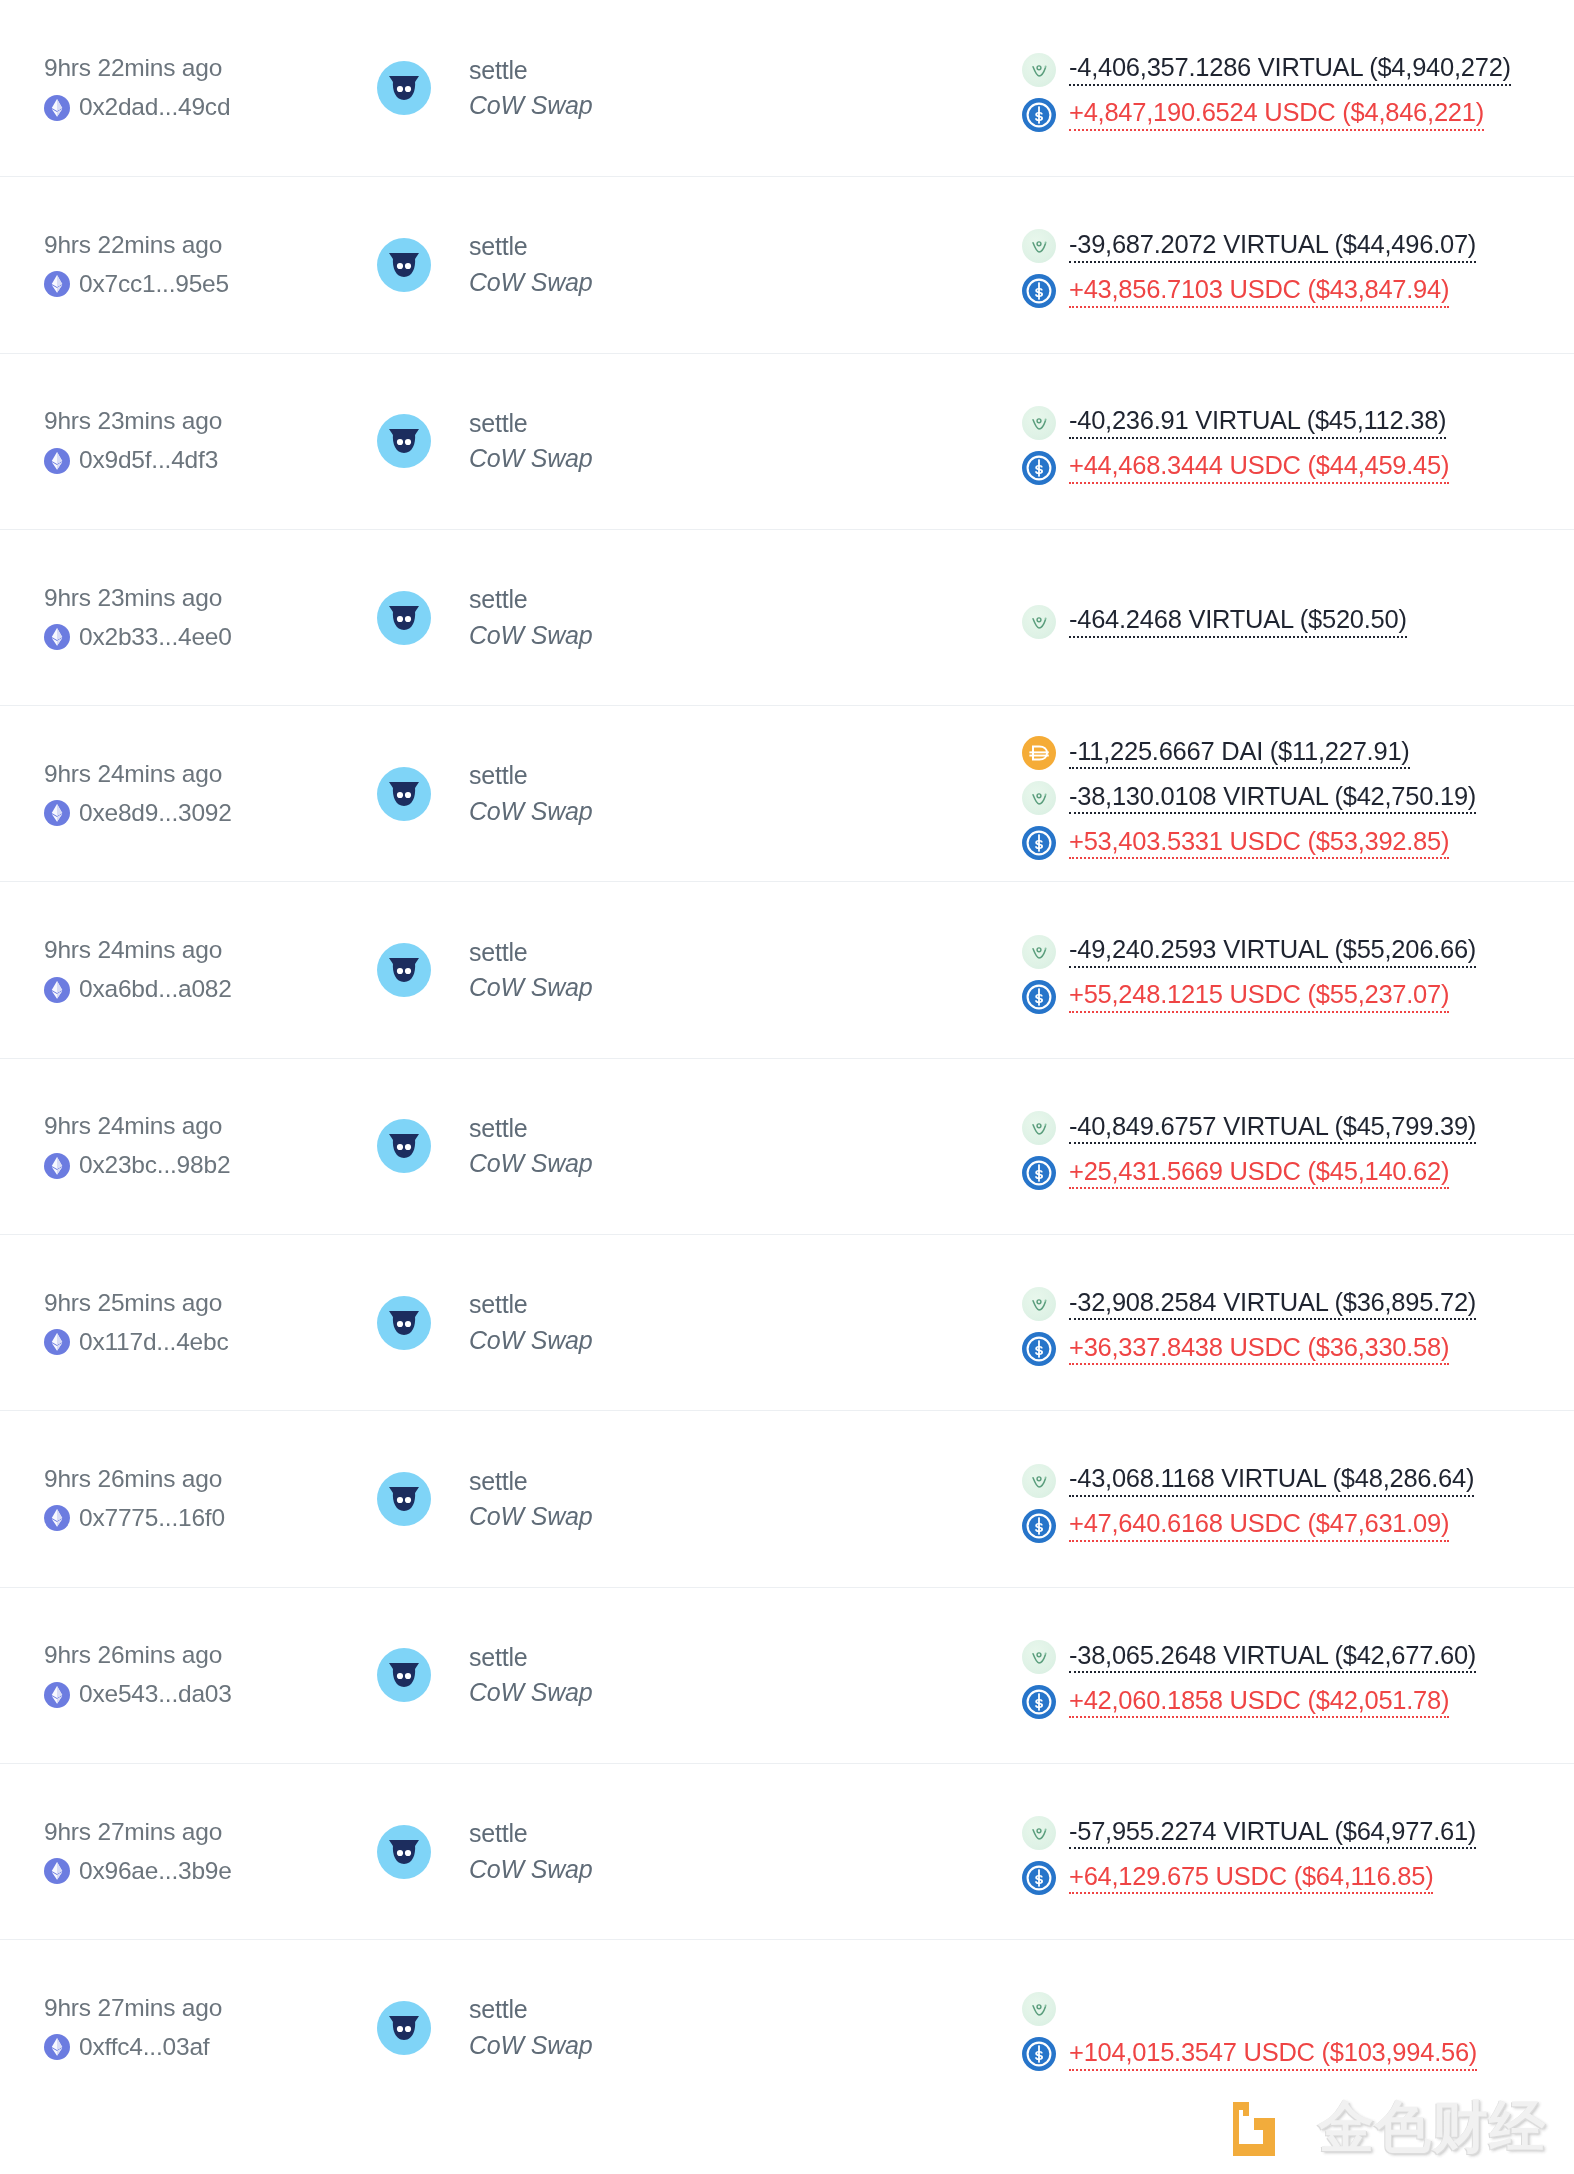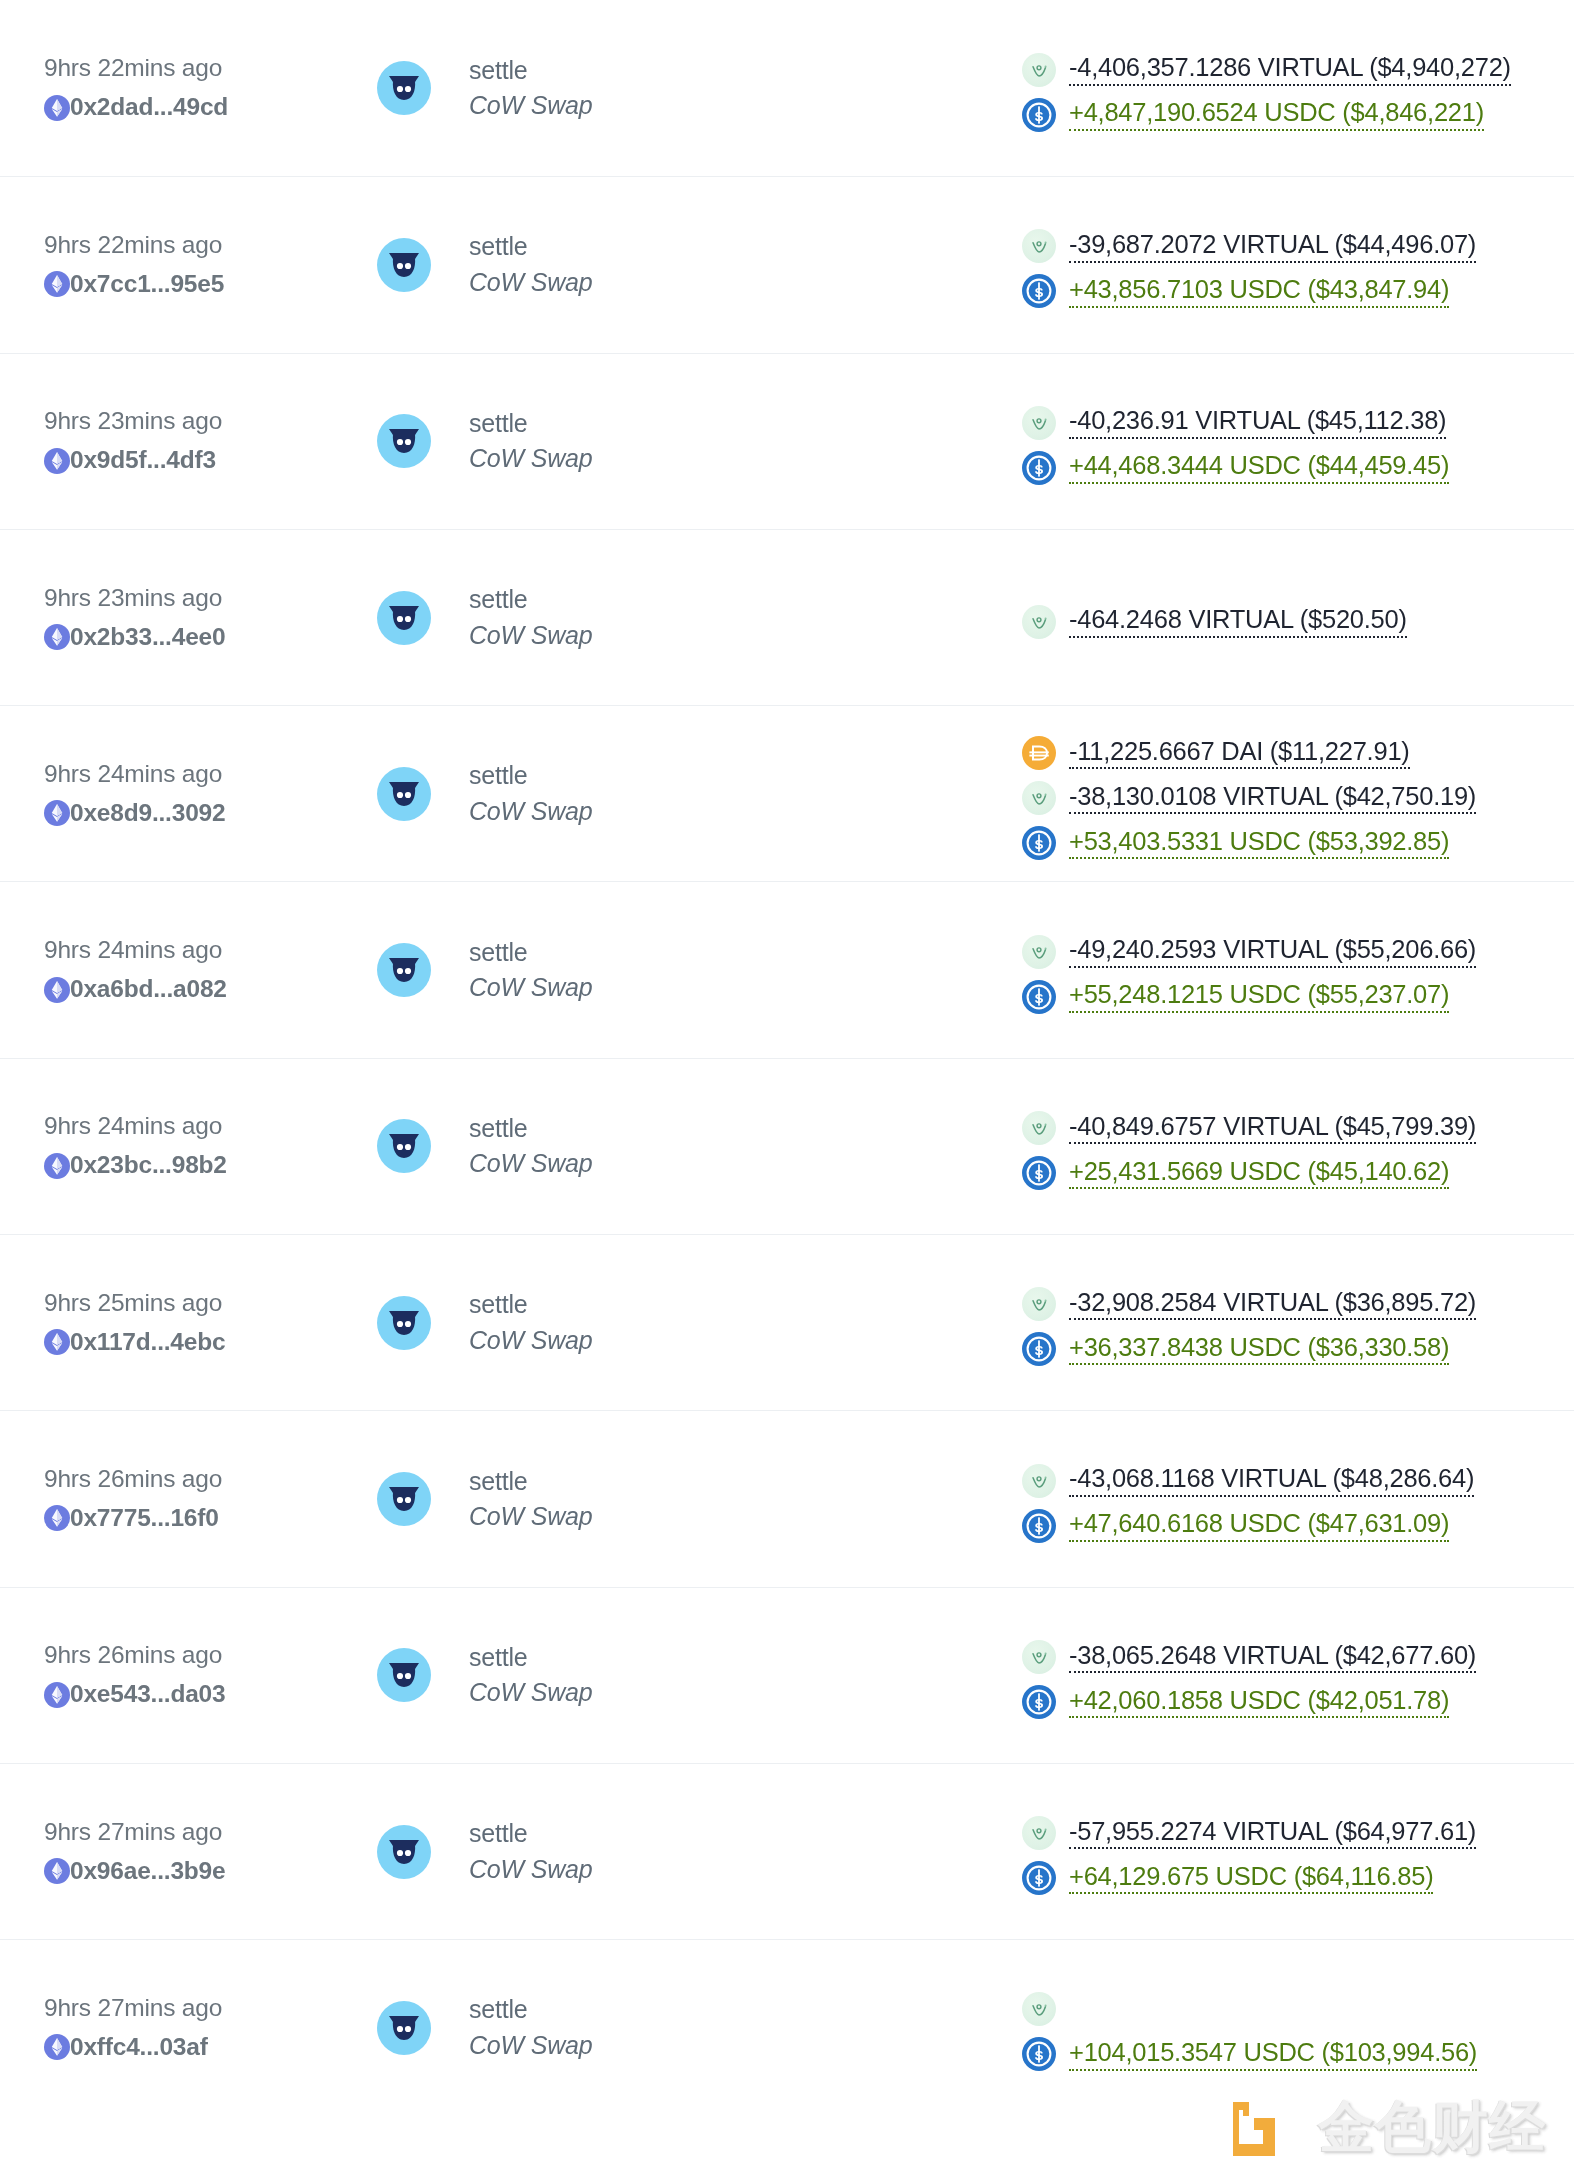--- a/index.html
+++ b/index.html
@@ -39,22 +39,22 @@
   .age-text {
     font-size: 24.5px;
     color: #6c757d;
     letter-spacing: -0.2px;
     line-height: 1.1;
     white-space: nowrap;
   }
   .hash-line {
     display: flex;
     align-items: center;
+    gap: 9px;
     white-space: nowrap;
-    font-weight: bold;
   }
   .eth-badge {
     width: 26px; height: 26px;
     flex: 0 0 26px;
     border-radius: 50%;
     background: #6c7ce0;
     display: flex; align-items: center; justify-content: center;
   }
   .eth-badge svg { width: 14px; height: 18px; display: block; }
   .hash-text {
@@ -129,21 +129,21 @@
   .token-icon svg { display: block; }
 
   .transfer-amount {
     font-size: 25.5px;
     letter-spacing: -0.25px;
     line-height: 1.12;
     border-bottom: 2px dotted currentColor;
     padding-bottom: 2px;
   }
   .transfer-amount.out { color: #1f2430; }
-  .transfer-amount.in  { color: #4d7c0f; }
+  .transfer-amount.in  { color: #ef4444; }
 
   
   #watermark {
     position: absolute;
     right: 28px;
     bottom: 16px;
     display: flex;
     align-items: center;
     gap: 31px;
     opacity: 0.92;

